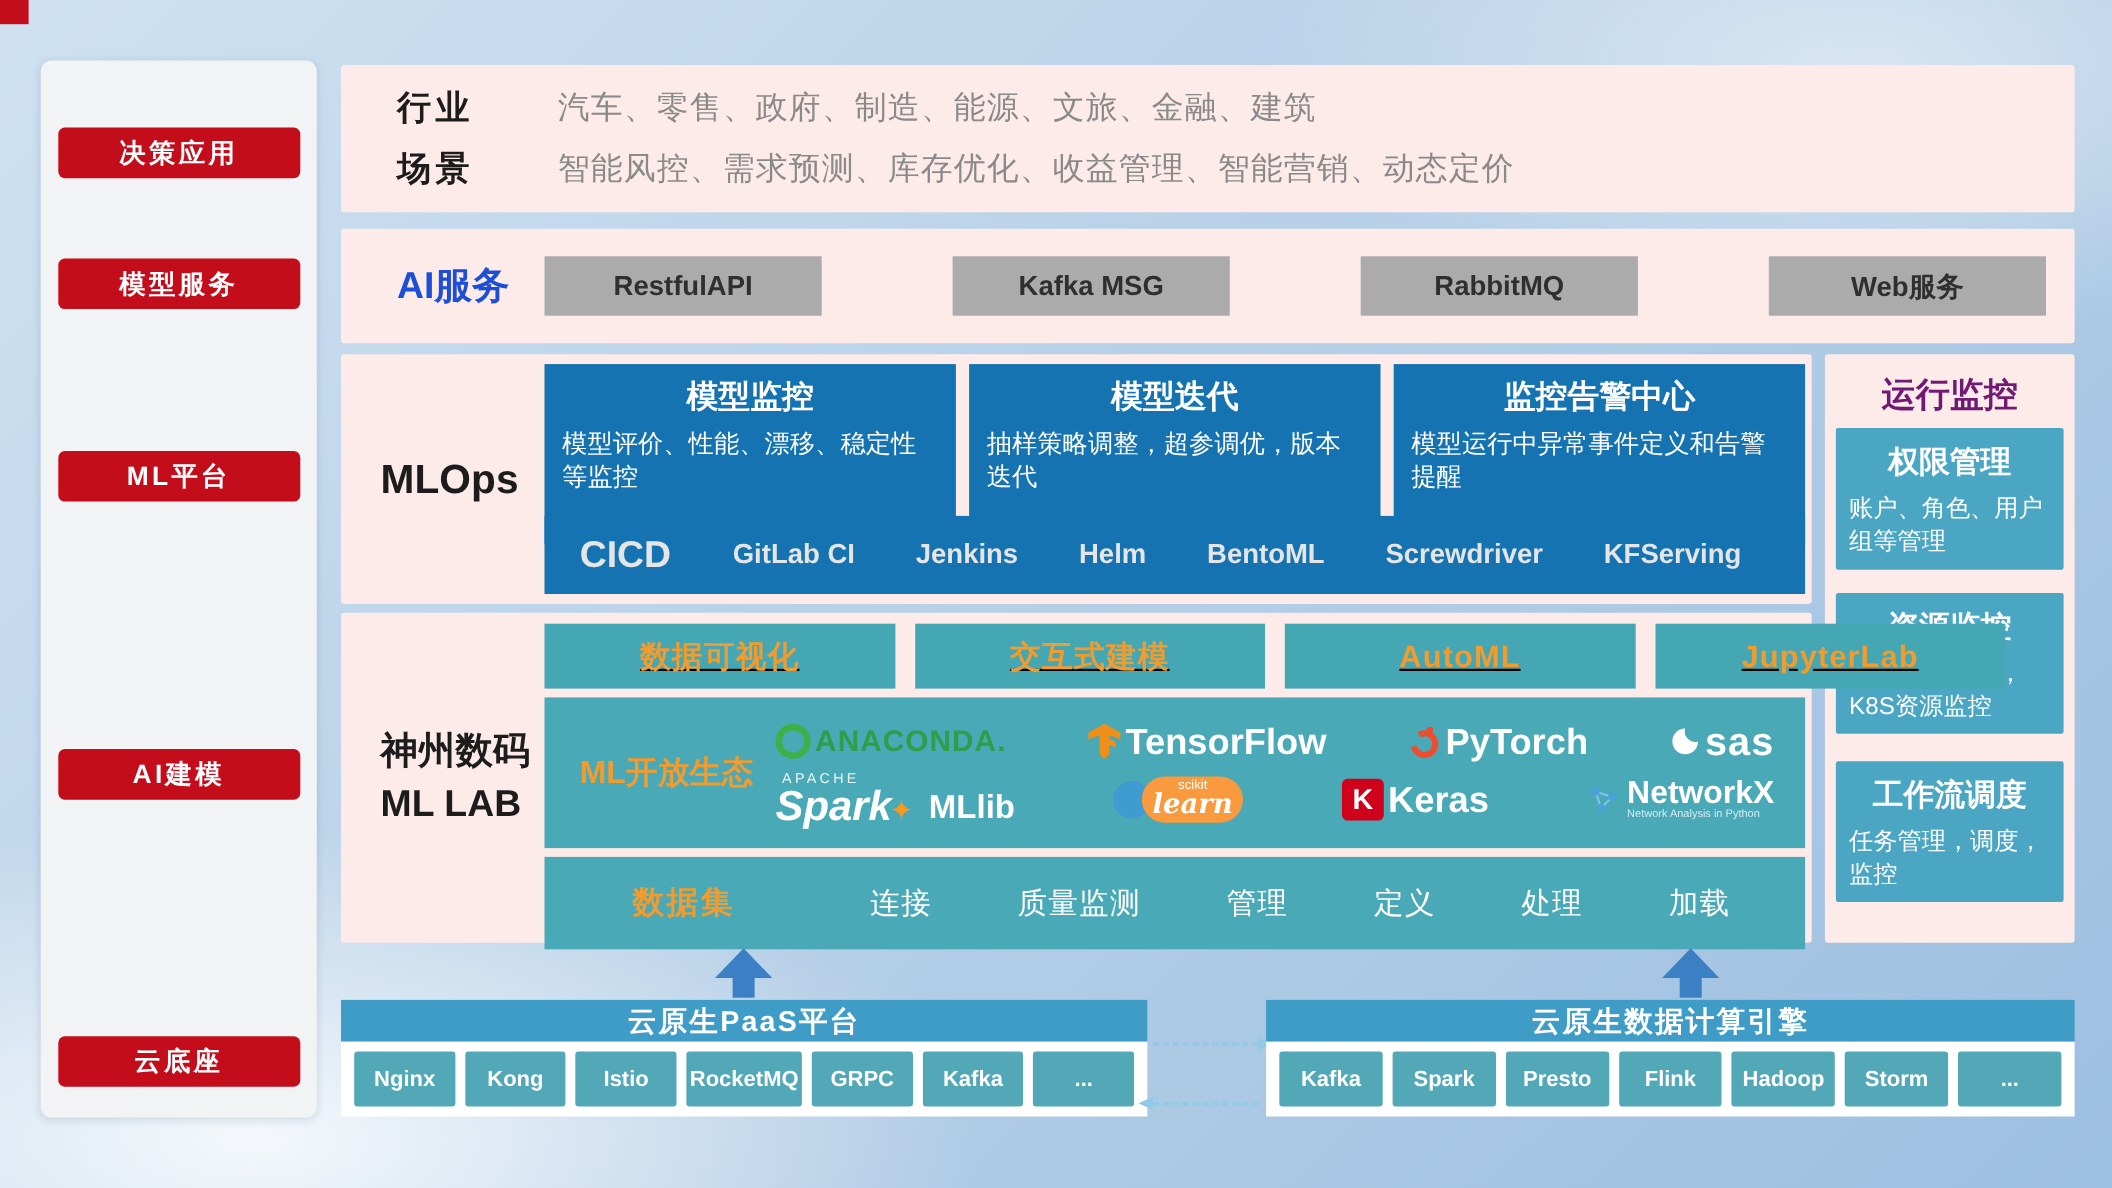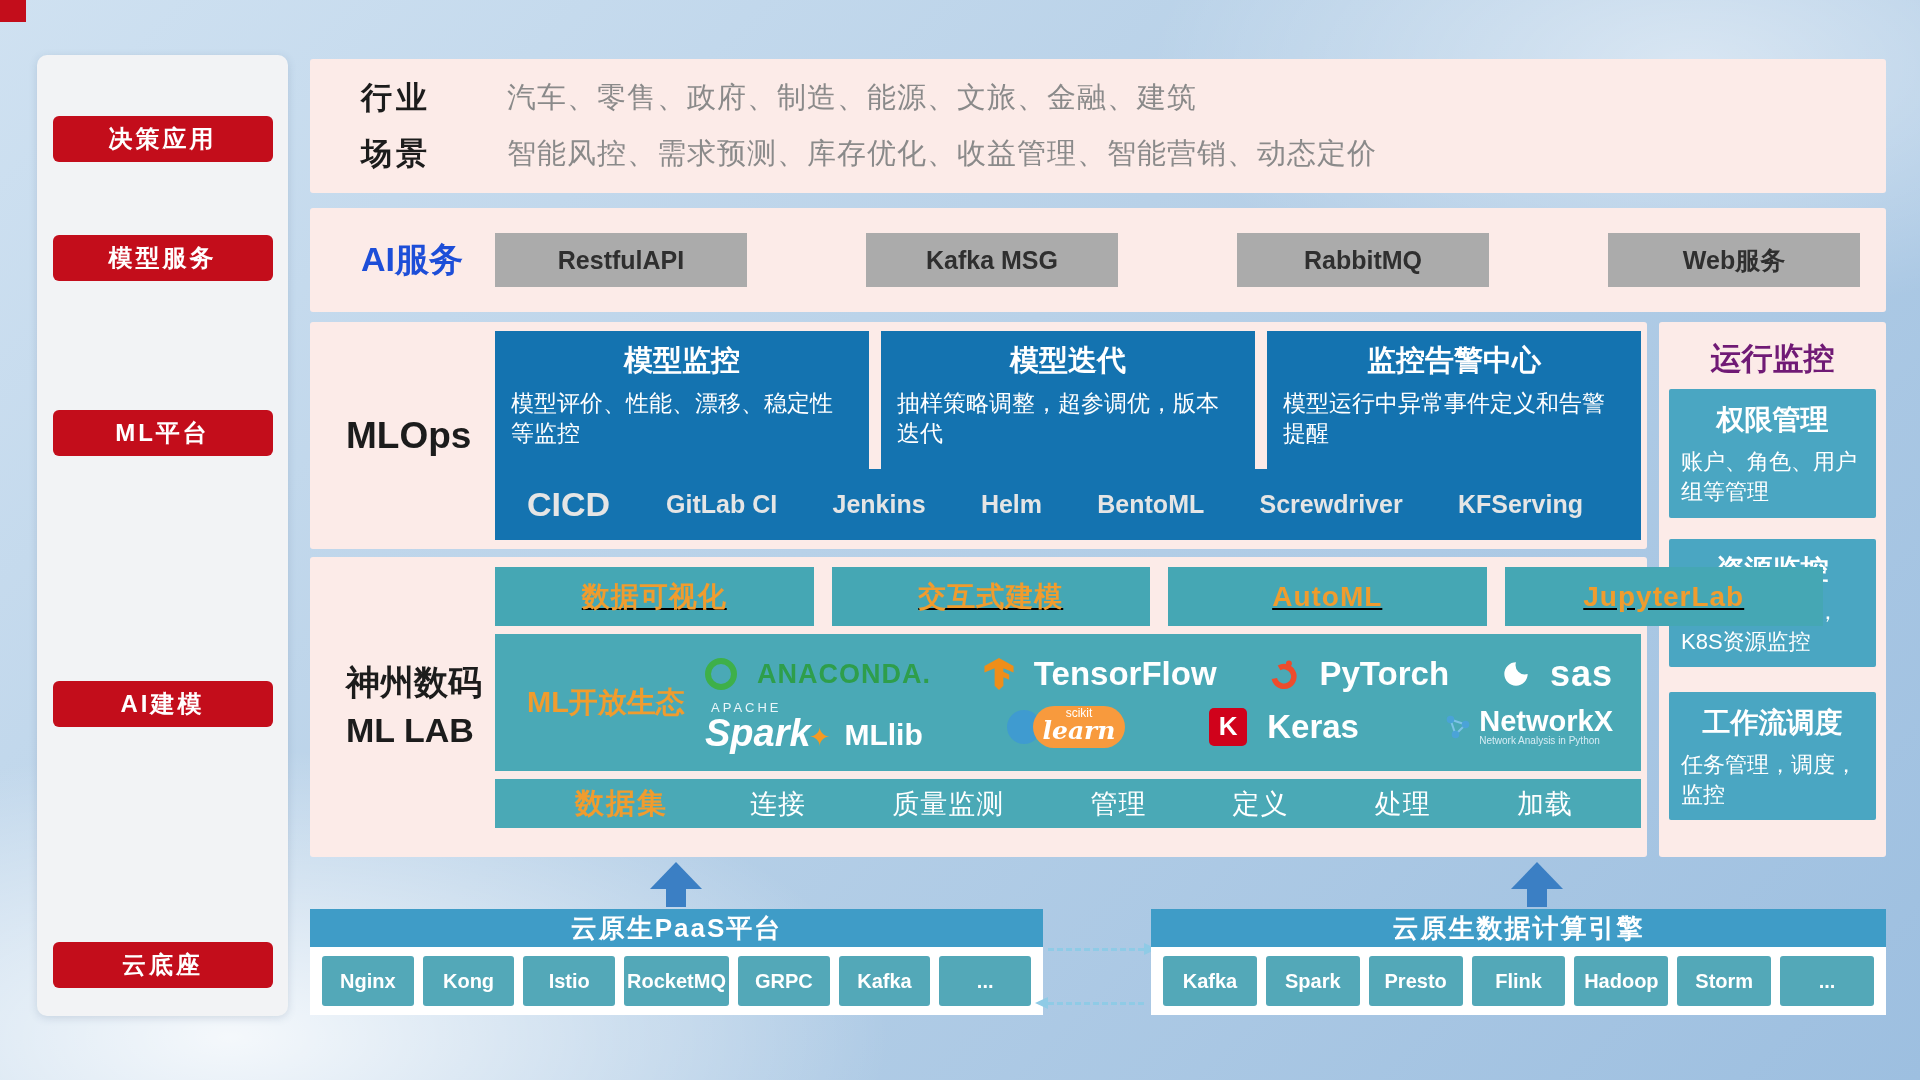--- a/index.html
+++ b/index.html
@@ -67,21 +67,21 @@
   .lab-label{position:absolute;left:36px;top:50%;transform:translateY(-50%);
     font-size:34px;font-weight:bold;color:#1c1c1c;line-height:1.4;}
   .lab-features{position:absolute;left:185px;top:10px;width:1328px;height:59px;display:flex;gap:18px;text-decoration:underline;}
   .feature-btn{flex:1;background:#45a7b4;color:#f09c2e;font-size:28px;font-weight:bold;
     display:flex;align-items:center;justify-content:center;letter-spacing:1px;}
   .lab-eco{position:absolute;left:185px;top:77px;width:1146px;height:137px;background:#4aa9b6;
     display:flex;align-items:center;padding:0 28px 0 32px;box-sizing:border-box;}
   .eco-label{width:178px;font-size:29px;font-weight:bold;color:#f09c2e;}
   .eco-rows{flex:1;display:flex;flex-direction:column;gap:6px;}
   .eco-row{display:flex;justify-content:space-between;align-items:center;}
-  .logo{display:flex;align-items:center;gap:20px;}
+  .logo{display:flex;align-items:center;gap:4px;}
   .ana-icon{width:26px;height:26px;border:6px solid #3eb049;border-radius:50%;display:inline-block;box-sizing:border-box;
     width:32px;height:32px;}
   .ana-text{font-size:27px;font-weight:bold;color:#2e9e4b;letter-spacing:1px;}
   .tf-text,.pt-text{font-size:33px;font-weight:bold;color:#fff;}
   .sas-text{font-size:36px;font-weight:bold;color:#fff;letter-spacing:1px;}
   .spark-wrap{display:flex;align-items:flex-end;gap:14px;}
   .spark{display:flex;flex-direction:column;line-height:1;}
   .spark-top{font-size:13px;color:#eaf6fa;letter-spacing:3px;margin-left:6px;}
   .spark-main{display:flex;align-items:baseline;}
   .spark-text{font-size:38px;font-weight:bold;font-style:italic;color:#fff;}
@@ -94,25 +94,25 @@
   .skl-small{position:absolute;top:0px;left:50%;transform:translateX(-50%);font-size:12px;color:#fff;}
   .skl-text{font-size:25px;color:#fff;font-style:italic;font-weight:bold;margin-top:8px;
     font-family:"DejaVu Serif",serif;}
   .keras-badge{width:38px;height:38px;background:#d0021b;border-radius:5px;color:#fff;
     font-size:26px;font-weight:bold;display:flex;align-items:center;justify-content:center;}
   .keras-text{font-size:33px;font-weight:bold;color:#fff;}
   .nx{display:flex;align-items:center;gap:6px;}
   .nx-col{display:flex;flex-direction:column;line-height:1.05;}
   .nx-text{font-size:29px;font-weight:bold;color:#fff;}
   .nx-sub{font-size:10px;color:#d6ecf4;}
-  .lab-dataset{position:absolute;left:185px;top:222px;width:1146px;height:49px;background:#4aa9b6;
+  .lab-dataset{position:absolute;left:185px;top:222px;width:1146px;height:84px;background:#4aa9b6;
     display:flex;align-items:center;padding-left:80px;box-sizing:border-box;}
   .ds-label{font-size:29px;font-weight:bold;color:#f09c2e;letter-spacing:2px;}
   .ds-items{flex:1;display:flex;justify-content:space-between;margin:0 68px 0 82px;}
-  .ds-items span{font-size:27px;color:#fff;letter-spacing:1px;}
+  .ds-items span{font-size:27px;color:#fff;letter-spacing:1px;margin-left:41px;}
 
   
   .up-arrow{position:absolute;width:52px;}
   .up-a1{left:650px;top:862px;}.up-a2{left:1511px;top:862px;}
   .up-tri{width:0;height:0;border-left:26px solid transparent;border-right:26px solid transparent;
     border-bottom:27px solid #3b7fc4;}
   .up-stem{width:20px;height:18px;background:#3b7fc4;margin:0 auto;}
   .bottom-block{position:absolute;top:909px;}
   .paas-block{left:310px;width:733px;}
   .engine-block{left:1151px;width:735px;}

